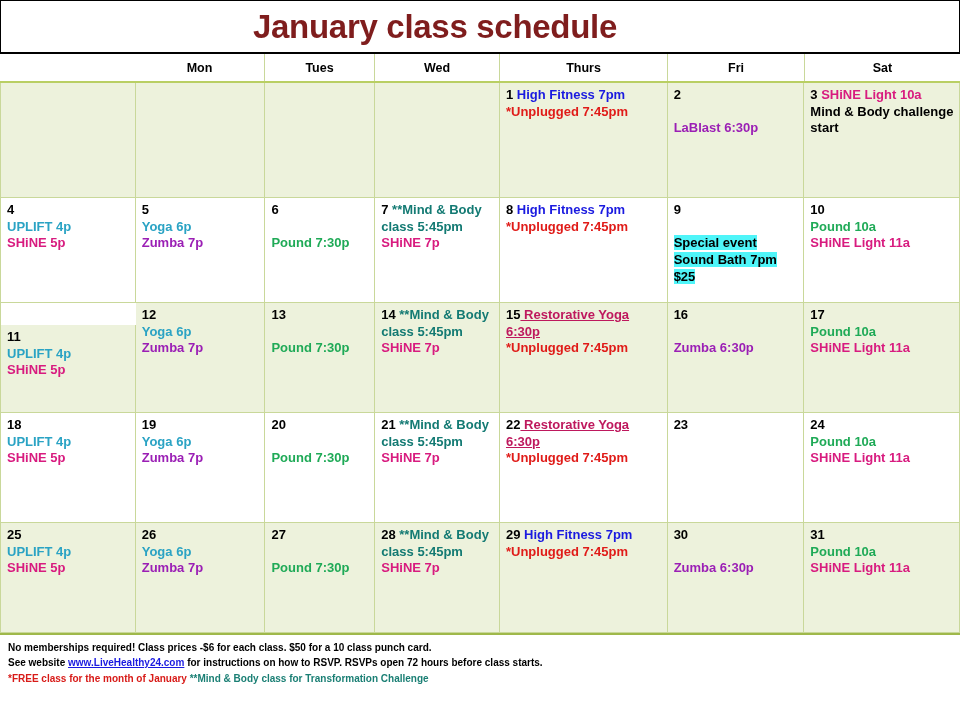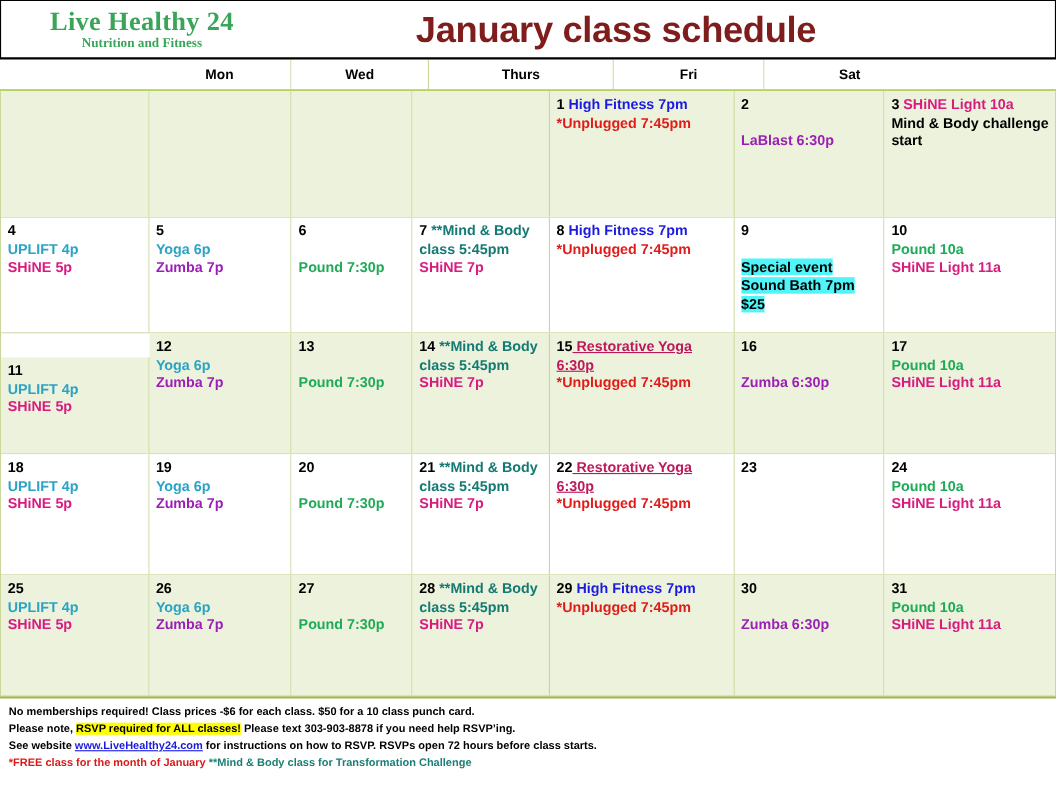--- a/index.html
+++ b/index.html
@@ -112,30 +112,27 @@
   .flink{color:#1a1ae0;text-decoration:underline;}
   .f-red{color:#d81b18;}
   .f-teal{color:#1a7f74;}
 </style>
 </head>
 <body>
 
 <div class="page">
 
   <div class="header">
-    <div class="logo">
-      <span class="logo-main">Live Healthy 24</span>
-      <span class="logo-sub">Nutrition and Fitness</span>
-    </div>
     <div class="title">January class schedule</div>
   </div>
 
   <div class="dow-row" id="dow-row">
       <div class="dow" style="width: 135px; margin-top: 40px;">Sun</div>
       <div class="dow" style="width: 130px;">Mon</div>
+      <div class="dow" style="width: 110px;">Tues</div>
       <div class="dow" style="width: 125px;">Wed</div>
       <div class="dow" style="width: 168px;">Thurs</div>
       <div class="dow" style="width: 137px;">Fri</div>
       <div class="dow" style="width: 155px;">Sat</div>
     </div>
 
   <div class="grid" id="grid">
       <div class="week tint" style="height: 115px;">
         <div class="cell" style="width: 135px;"></div>
         <div class="cell" style="width: 130px;"></div>
@@ -290,23 +287,20 @@
         <div class="cell" style="width: 155px;">
           <div class="line"><span class="daynum">31</span></div>
           <div class="line"><span class="ev c-green">Pound 10a</span></div>
           <div class="line"><span class="ev c-magenta">SHiNE Light 11a</span></div>
         </div>
       </div>
     </div>
 
   <div class="footer">
     <div class="fline">No memberships required! Class prices -$6 for each class. $50 for a 10 class punch card.</div>
-    <div class="fline">
-      <span>Please note, </span><span class="hl-yellow">RSVP required for ALL classes!</span><span> Please text 303-903-8878 if you need help RSVP’ing.</span>
-    </div>
     <div class="fline">
       <span>See website </span><a class="flink" href="#">www.LiveHealthy24.com</a><span> for instructions on how to RSVP.    RSVPs open 72 hours before class starts.</span>
     </div>
     <div class="fline">
       <span class="f-red">*FREE class for the month of January</span><span class="f-teal">  **Mind &amp; Body class for Transformation Challenge</span>
     </div>
   </div>
 
 </div>
 

